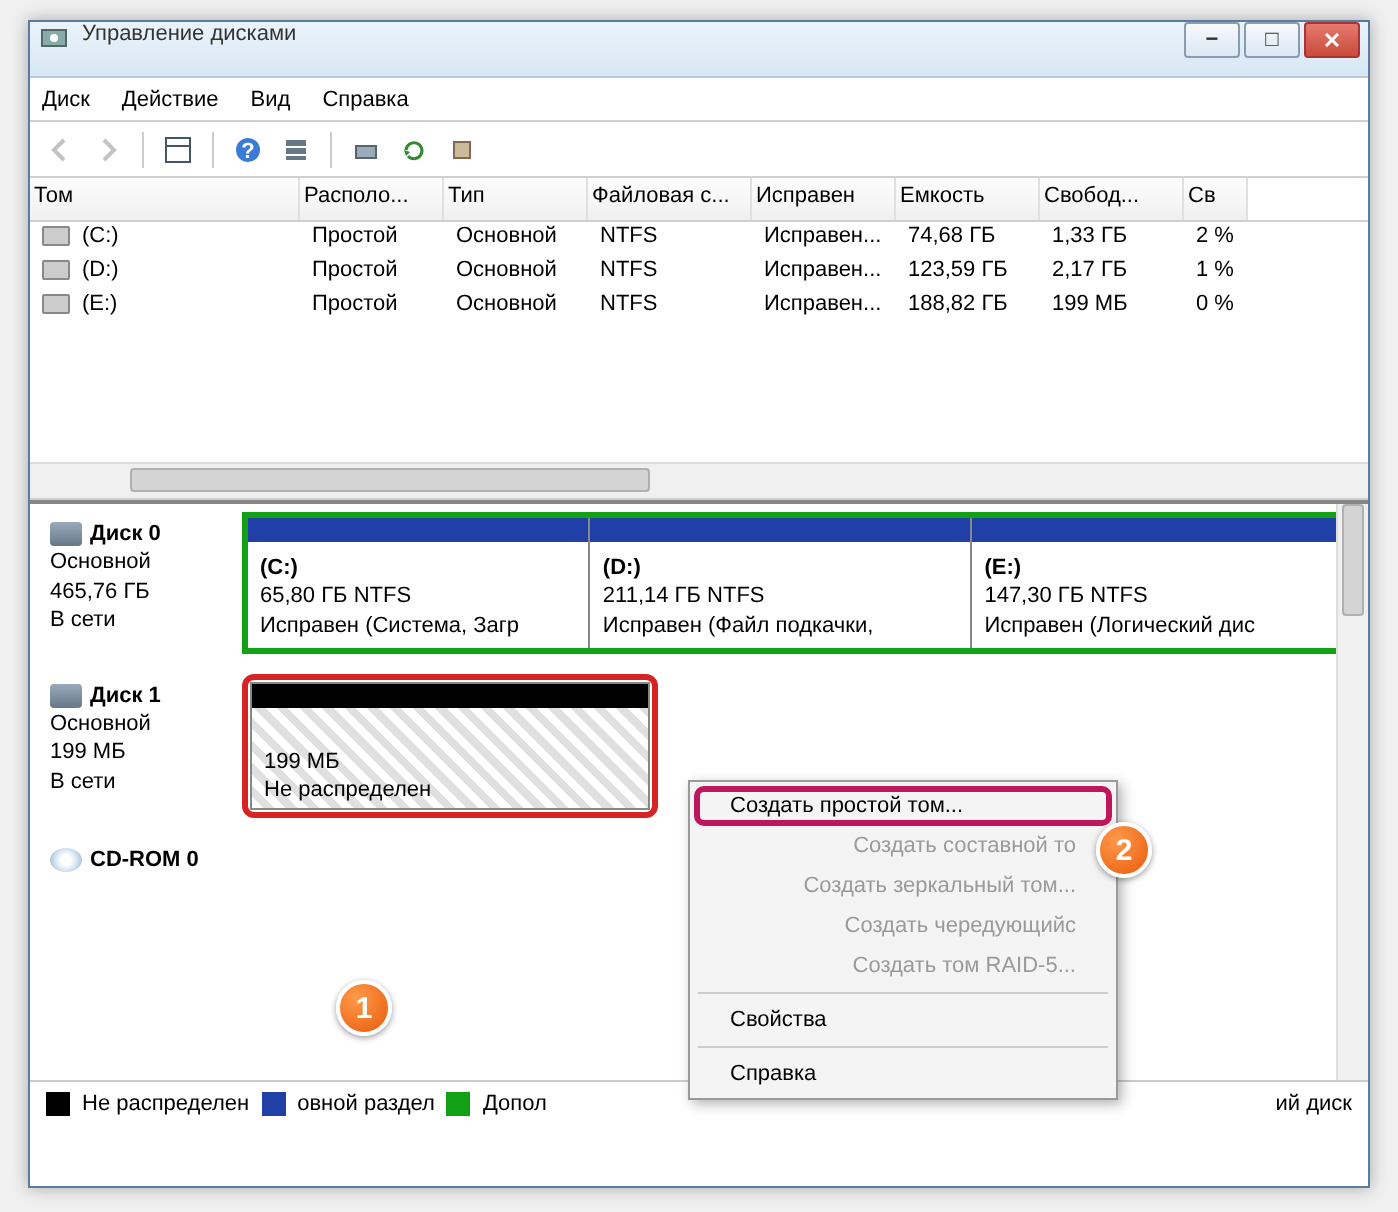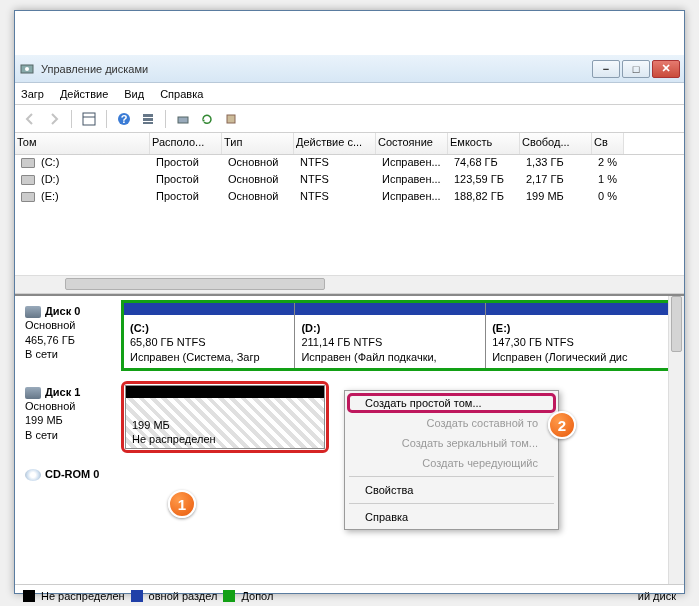--- a/index.html
+++ b/index.html
@@ -1,18 +1,18 @@
 <!DOCTYPE html>
 <html><head>
 <meta charset="utf-8">
 <style>
 *{box-sizing:border-box;margin:0;padding:0;font-family:"Segoe UI",Tahoma,sans-serif;font-size:11px;}
 body{background:#f0f0f0;width:699px;height:606px;overflow:hidden;}
 .window{width:671px;height:584px;margin:10px auto;background:#fff;border:1px solid #5a7ca0;box-shadow:0 0 8px rgba(0,0,0,0.3);}
-.titlebar{height:28px;background:linear-gradient(to bottom,#eaf3fb,#d7e7f5);display:flex;align-items:center;padding:12px 4px;border-bottom:1px solid #b8c8d8;margin-top:44px;}
+.titlebar{height:28px;background:linear-gradient(to bottom,#eaf3fb,#d7e7f5);display:flex;padding:0 4px;border-bottom:1px solid #b8c8d8;}
 .titlebar-icon{width:16px;height:16px;margin-right:6px;display:inline-block;}
 .titlebar-icon svg{width:16px;height:16px;}
 .title-text{flex:1;color:#333;}
 .win-btns{display:flex;}
 .win-btn{width:28px;height:18px;margin-left:2px;border:1px solid #8a9db0;border-radius:2px;display:flex;align-items:center;justify-content:center;font-weight:bold;color:#333;cursor:default;background:linear-gradient(#f5f9fd,#dde8f2);}
 .win-btn.close{background:linear-gradient(#e57a6f,#c94b3b);color:#fff;border-color:#a33;}
 .menubar{height:22px;display:flex;align-items:center;padding:0 6px;border-bottom:1px solid #d0d0d0;}
 .menubar span{margin-right:16px;cursor:default;}
 .toolbar{height:28px;display:flex;align-items:center;padding:0 6px;border-bottom:1px solid #d0d0d0;gap:6px;}
 .tb-btn{width:18px;height:18px;display:flex;align-items:center;justify-content:center;opacity:.5;cursor:default;}
@@ -72,21 +72,21 @@
         </svg></span>
     <span class="title-text">Управление дисками</span>
     <div class="win-btns">
       <div class="win-btn">−</div>
       <div class="win-btn">□</div>
       <div class="win-btn close">✕</div>
     </div>
   </div>
 
   <div class="menubar">
-    <span>Загр</span>
+    <span>Диск</span>
     <span>Действие</span>
     <span>Вид</span>
     <span>Справка</span>
   </div>
 
   <div class="toolbar">
     <div class="tb-btn">
         <svg viewBox="0 0 14 14">
           <path d="M9 2 L4 7 L9 12" stroke="#888" fill="none" stroke-width="2"></path>
         </svg>
@@ -134,22 +134,22 @@
           <rect x="3" y="3" width="8" height="8" fill="#cb9" stroke="#865"></rect>
         </svg>
       </div>
   </div>
 
   <div class="volume-table">
     <div class="vt-head">
       <div class="c-vol">Том</div>
       <div class="c-lay">Располо...</div>
       <div class="c-typ">Тип</div>
-      <div class="c-fs">Действие с...</div>
-      <div class="c-st">Состояние</div>
+      <div class="c-fs">Файловая с...</div>
+      <div class="c-st">Исправен</div>
       <div class="c-cap">Емкость</div>
       <div class="c-free">Свобод...</div>
       <div class="c-pct">Св</div>
     </div>
     <div class="vt-body">
       <div class="vt-row">
         <div class="c-vol"><span class="disk-icon"></span><span>(C:)</span></div>
         <div class="c-lay">Простой</div>
         <div class="c-typ">Основной</div>
         <div class="c-fs">NTFS</div>
@@ -263,20 +263,21 @@
     <span>Допол</span>
     <span style="margin-left:auto">ий диск</span>
   </div>
 </div>
 
 <div class="ctx-menu">
   <div class="ctx-item hl">Создать простой том...</div>
   <div class="ctx-item disabled">Создать составной то</div>
   <div class="ctx-item disabled">Создать зеркальный том...</div>
   <div class="ctx-item disabled">Создать чередующийс</div>
+  <div class="ctx-item disabled">Создать том RAID-5...</div>
   <div class="ctx-sep"></div>
   <div class="ctx-item">Свойства</div>
   <div class="ctx-sep"></div>
   <div class="ctx-item">Справка</div>
 </div>
 
 <div class="badge badge1">1</div>
 <div class="badge badge2">2</div>
 
 </body></html>

